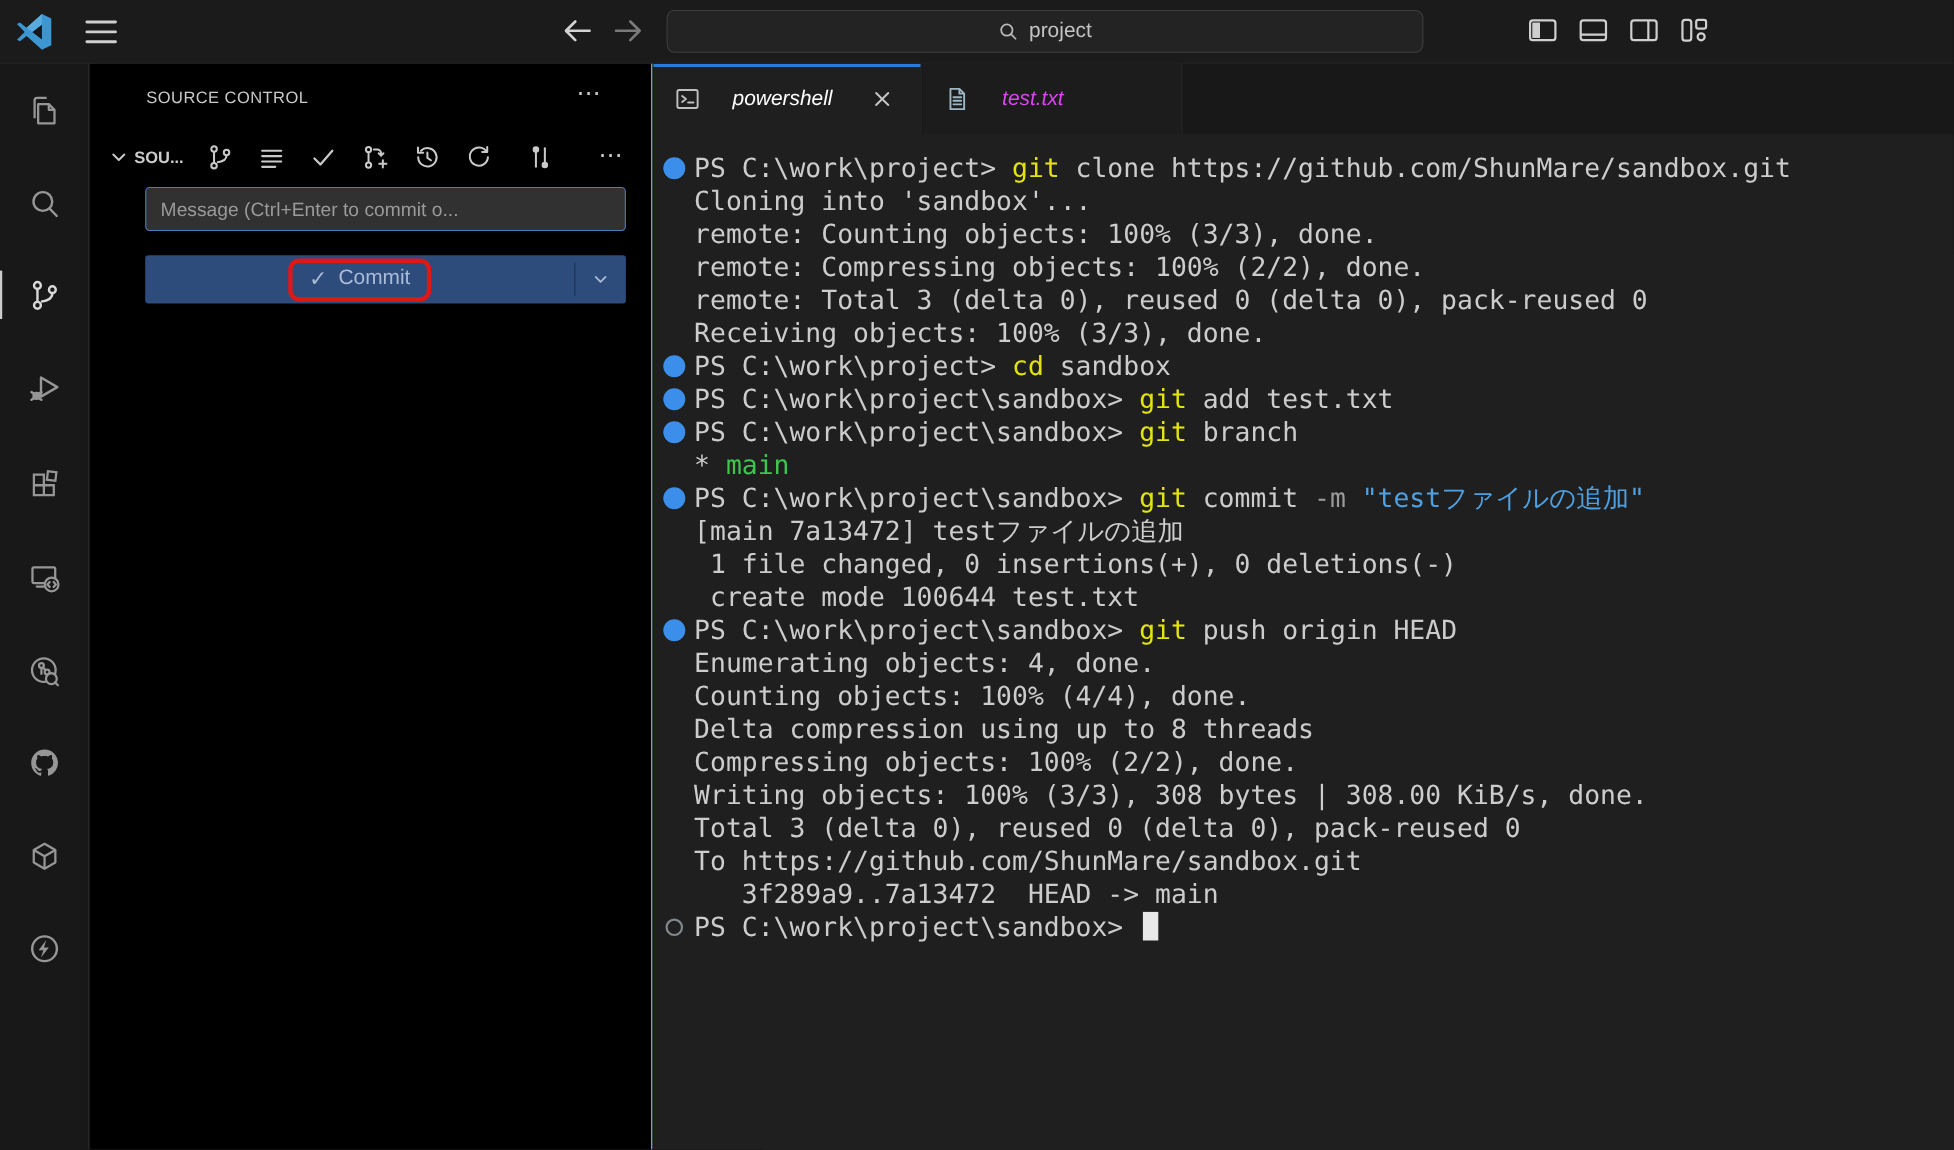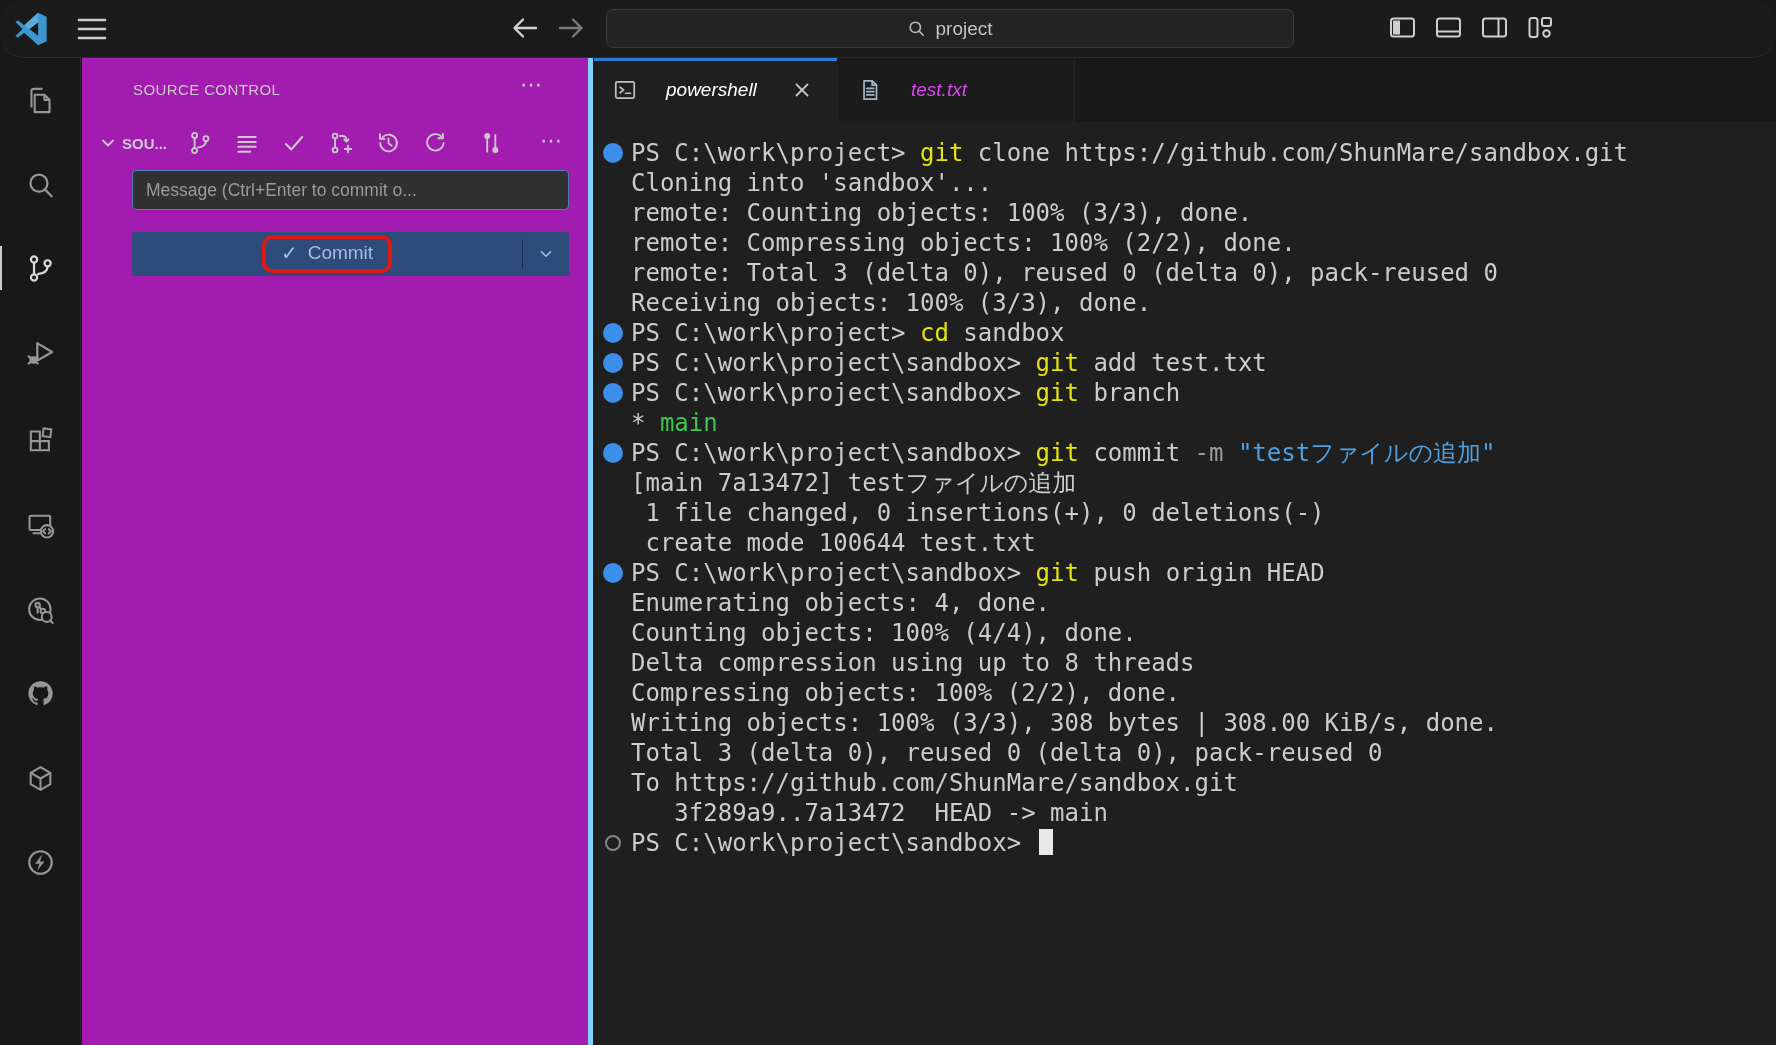--- a/index.html
+++ b/index.html
@@ -2,21 +2,21 @@
 <html><head>
 <meta charset="utf-8">
 <style>
   * { margin:0; padding:0; box-sizing:border-box; }
   html,body { width:1776px; height:1045px; background:#181818; overflow:hidden;
               font-family:"Liberation Sans", sans-serif; }
   .app { position:relative; width:1776px; height:1045px; background:#181818; }
 
   
   .titlebar { position:absolute; left:0; top:0; width:1776px; height:58px;
-              background:#1b1b1b; border-bottom:1px solid #2a2a2a;border-radius:23px; }
+              background:#1b1b1b; border-bottom:1px solid #2a2a2a; }
   .vscode-logo { position:absolute; left:14px; top:12px; width:34px; height:34px; }
   .menu-btn { position:absolute; left:76px; top:15px; width:32px; height:28px; color:#cfcfcf; }
   .nav-back { position:absolute; left:510px; top:13px; width:30px; height:30px; color:#d2d2d2; }
   .nav-fwd  { position:absolute; left:556px; top:13px; width:30px; height:30px; color:#7a7a7a; }
   .searchbox { position:absolute; left:606px; top:9px; width:688px; height:39px;
                background:#232323; border:1px solid #3c3c3c; border-radius:7px;
                display:flex; align-items:center; justify-content:center; gap:9px;
                color:#c3c3c3; font-size:19px; }
   .tb-icons { position:absolute; left:1388px; top:13px; display:flex; gap:17px; }
   .tb-icons .tbi { width:29px; height:29px; color:#cfcfcf; }
@@ -24,21 +24,21 @@
   
   .activitybar { position:absolute; left:0; top:58px; width:81px; bottom:0;
                  background:#181818; border-right:1px solid #262626; }
   .ab-item { position:absolute; left:25px; width:31px; height:31px; color:#969696; }
   .ab-item.active { color:#d9d9d9; }
   .ab-indicator { position:absolute; left:0; top:188px; width:2px; height:44px; background:#cccccc; }
   .ab-item svg { width:100%; height:100%; }
 
   
   .sidebar { position:absolute; left:82px; top:58px; width:511px; bottom:0;
-             background:#a21caf; border-right:5px solid #7dd3fc; }
+             background:#000000; border-right:1px solid #7dd3fc; }
   .sb-title { position:absolute; left:51px; top:23px; font-size:15px; color:#c9c9c9;
               letter-spacing:.4px; }
   .sb-title-more { position:absolute; right:46px; top:14px; font-size:22px; color:#c9c9c9; }
   .sb-toolbar { position:absolute; left:16px; top:68px; right:0; height:34px;
                 display:flex; align-items:center; color:#c9c9c9; }
   .sb-toolbar .ico { width:26px; height:26px; margin-left:21px; flex:none; }
   .sb-toolbar .ico.first { margin-left:20px; }
   .sb-toolbar .ico.graph { margin-left:30px; }
   .chev { width:20px; height:20px; flex:none; }
   .sb-section-label { font-size:15px; font-weight:bold; color:#cccccc; margin-left:4px; }

